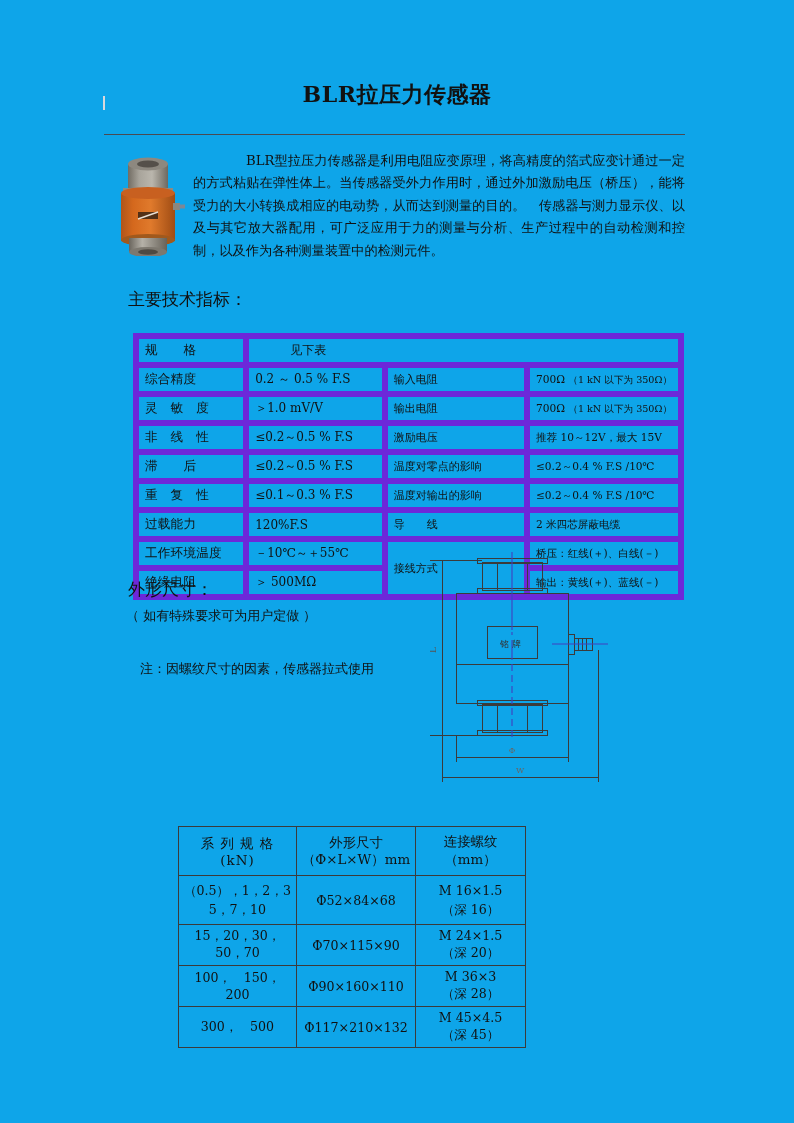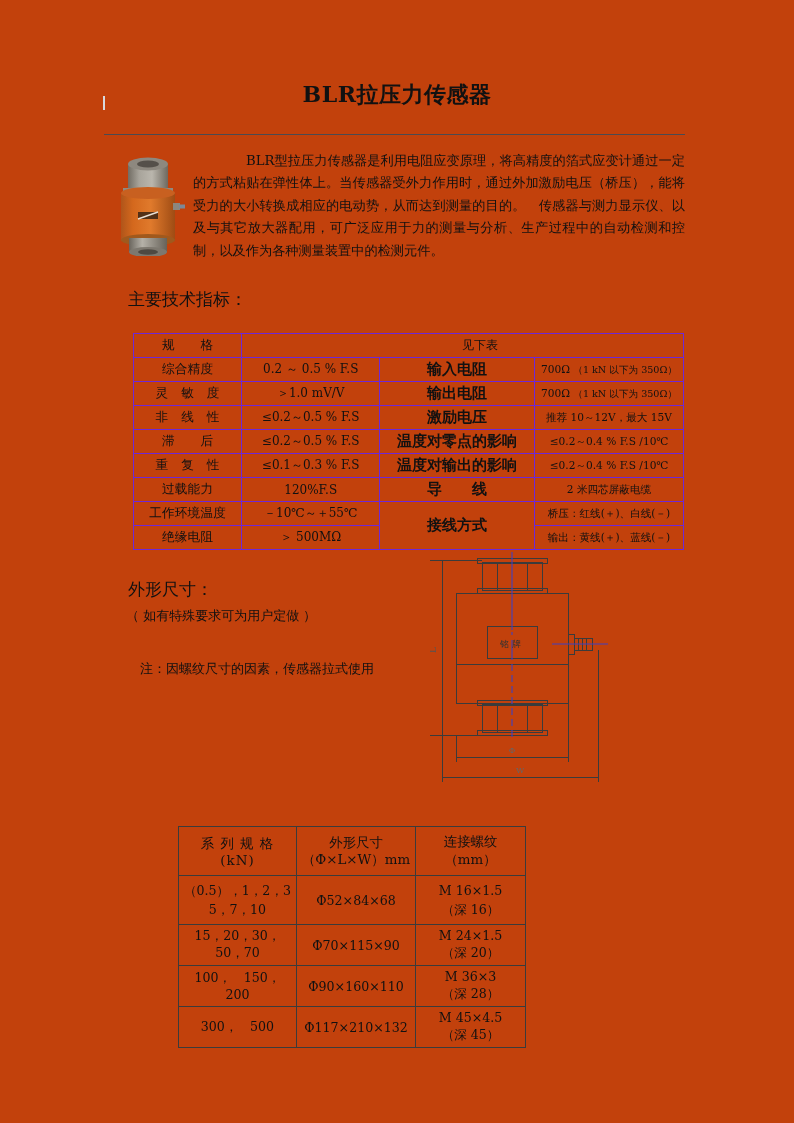--- a/index.html
+++ b/index.html
@@ -8,21 +8,21 @@
     background: #ffffff;
   }
   body {
     font-family: "DejaVu Sans", "Liberation Sans", sans-serif;
     color: #000;
   }
   #page {
     position: relative;
     width: 794px;
     height: 1123px;
-    background: #c2410c;
+    background: #0ea5e9;
     overflow: hidden;
   }
 
   
   #doc-title {
     position: absolute;
     left: 0;
     top: 80px;
     width: 794px;
     text-align: center;
@@ -87,40 +87,38 @@
     position: absolute;
     left: 133px;
     top: 333px;
     width: 551px;
     border-collapse: collapse;
     font-family: "DejaVu Serif", "Liberation Serif", serif;
     font-size: 11.4px;
     color: #111;
   }
   #spec-table td {
-    border: 1px solid #6d28d9;
+    border: 6px solid #6d28d9;
     padding: 2px 6px;
     height: 19px;
     vertical-align: middle;
     white-space: nowrap;
-    text-align: center;
   }
   #spec-table td.lbl {
     width: 104px;
     font-size: 12.6px;
     letter-spacing: 0.2px;
   }
   #spec-table td.val {
     width: 138px;
     font-size: 12px;
   }
   #spec-table td.lbl2 {
     width: 152px;
-    font-size: 15px;
-    font-weight: bold;
+    font-size: 11px;
   }
   #spec-table td.val2 {
     font-size: 10.6px;
     margin-left: 34px;
   }
   #spec-table td.wide {
     font-size: 12px;
     padding-left: 41px;
   }
   .sub { font-size: 9.6px; }

